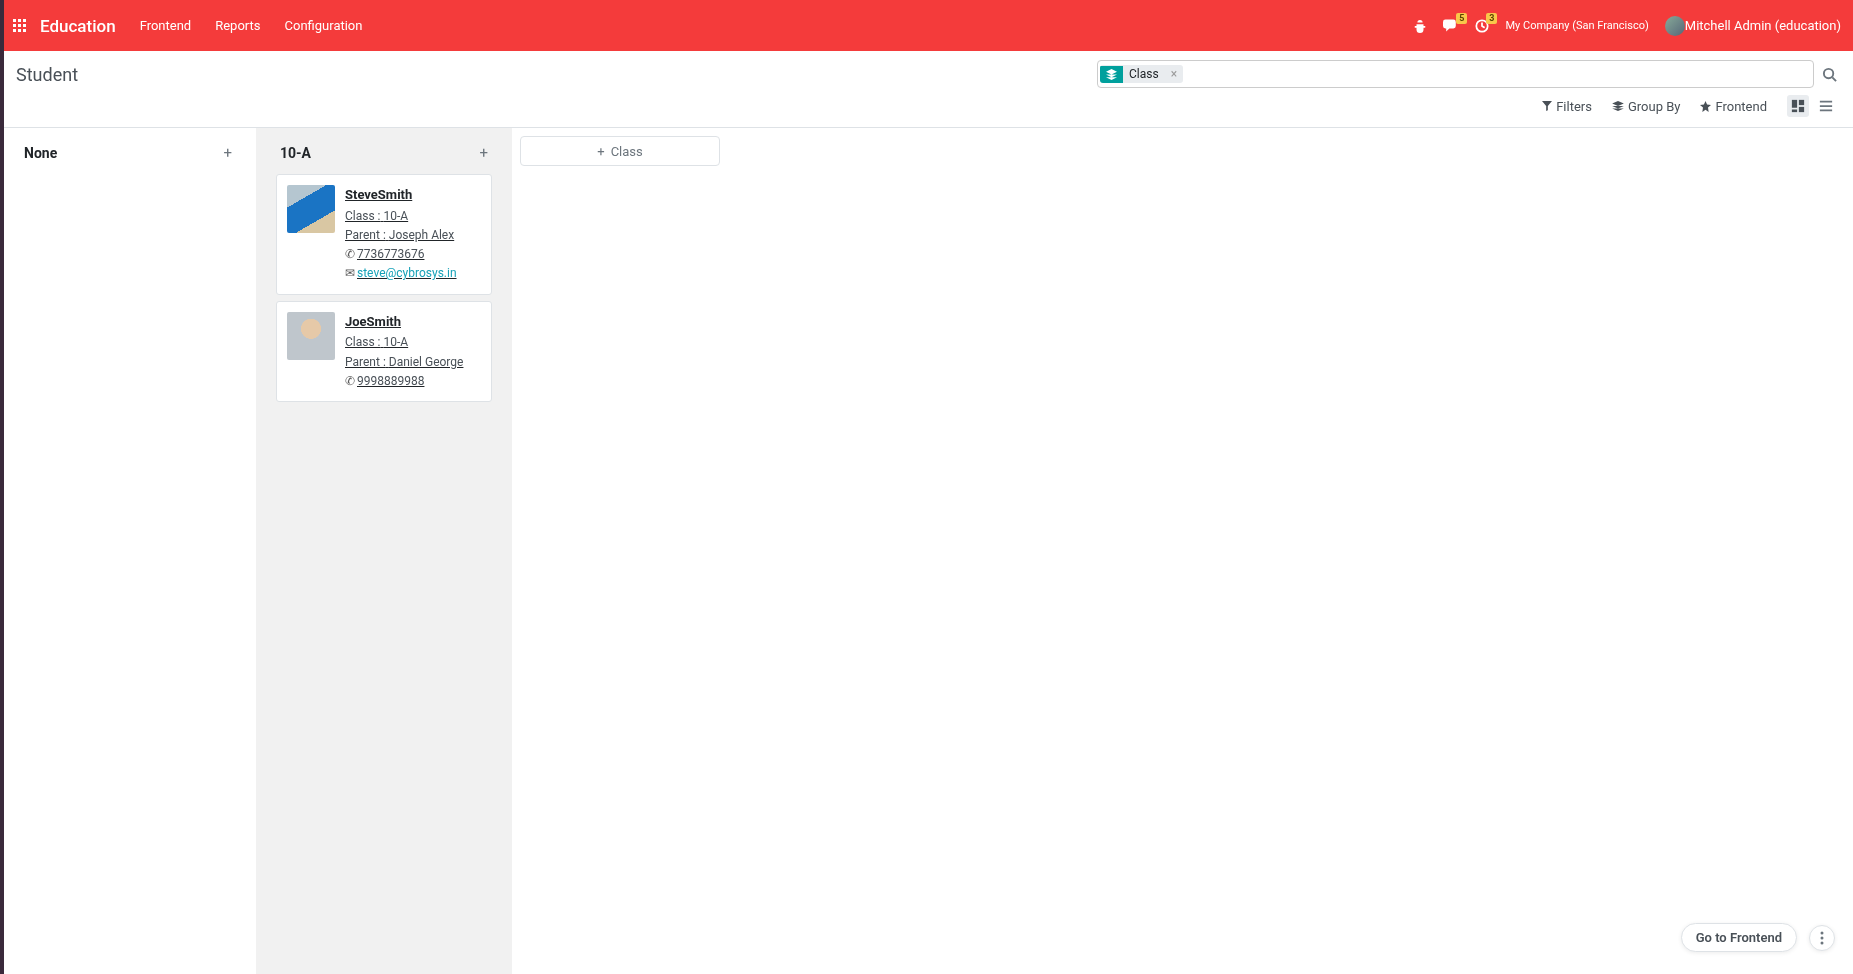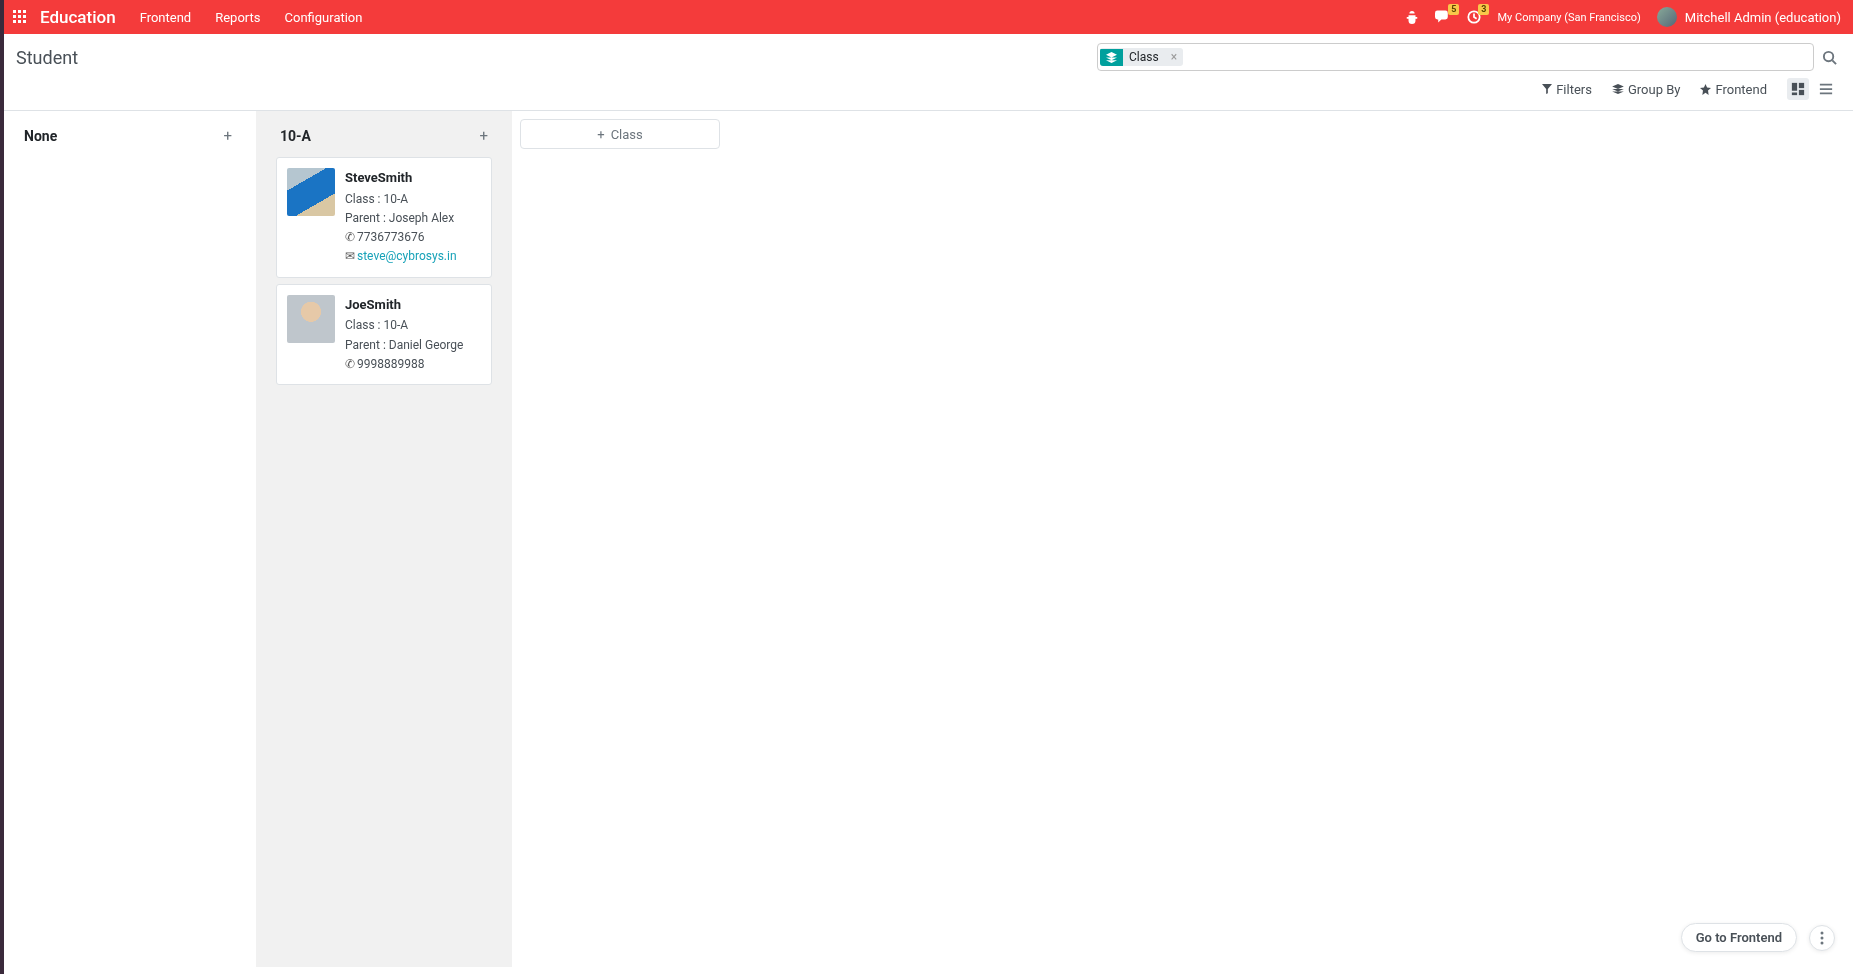--- a/index.html
+++ b/index.html
@@ -1,27 +1,27 @@
 <!DOCTYPE html>
 <html><head>
 <meta charset="utf-8">
 <style>
 * { box-sizing: border-box; margin: 0; padding: 0; }
 body { font-family: -apple-system, BlinkMacSystemFont, "Segoe UI", Roboto, Helvetica, Arial, sans-serif; font-size: 13px; color: #212529; background: #fff; }
-.navbar { background: #f43b3b; height: 34px; display: flex; align-items: center; padding: 0 12px; color: #fff; }
+.navbar { background: #f43b3b; height: 51px; display: flex; align-items: center; padding: 0 12px; color: #fff; }
 .navbar .apps-icon { width: 16px; height: 16px; margin-right: 12px; cursor: pointer; display: inline-flex; align-items: center; justify-content: center; }
 .navbar .brand { font-size: 17px; font-weight: 500; margin-right: 24px; cursor: pointer; }
 .navbar .menu { display: flex; gap: 24px; font-size: 13px; }
 .navbar .menu span { cursor: pointer; }
 .navbar .spacer { flex: 1; }
 .navbar .right { display: flex; align-items: center; gap: 16px; }
 .navbar .icon-btn { position: relative; cursor: pointer; display: inline-flex; align-items: center; }
 .navbar .badge { position: absolute; top: -6px; right: -8px; background: #f8c74a; color: #5a4500; font-size: 9px; font-weight: 700; border-radius: 2px; padding: 0 3px; line-height: 11px; }
 .navbar .company { font-size: 11px; cursor: pointer; }
-.navbar .user { display: flex; align-items: center; gap: 8px; cursor: pointer; font-size: 13px; }
+.navbar .user { display: flex; align-items: center; cursor: pointer; font-size: 13px; }
 .navbar .avatar-sm { width: 20px; height: 20px; border-radius: 50%; background: linear-gradient(135deg,#8a9,#567); display:inline-block; }
 
 .control-panel { display: flex; align-items: center; padding: 8px 16px 0 16px; min-height: 38px; }
 .control-panel .title { font-size: 18px; color: #495057; }
 .control-panel .search-wrap { margin-left: auto; display: flex; align-items: center; max-width: 740px; flex: 1; justify-content: flex-end; }
 .search-box { display: flex; align-items: center; border: 1px solid #ccc; border-radius: 4px; height: 28px; flex: 1; max-width: 740px; }
 .search-facet { display: flex; align-items: center; background: #e9ecef; border-radius: 3px; margin: 2px; overflow: hidden; font-size: 12px; }
 .search-facet .facet-icon { background: #00a09d; color: #fff; padding: 3px 6px; display: flex; align-items: center; }
 .search-facet .facet-label { padding: 2px 6px; }
 .search-facet .facet-remove { padding: 2px 6px; color: #999; cursor: pointer; }
@@ -42,21 +42,21 @@
 .kanban-col.bg { background: #f1f1f1; }
 .kanban-col-head { display: flex; align-items: center; padding: 8px 12px 12px 12px; font-weight: 700; font-size: 14px; color: #212529; }
 .kanban-col-head .plus { margin-left: auto; color: #6c757d; cursor: pointer; font-size: 15px; font-weight: 400; }
 .kanban-add-col { width: 210px; padding: 8px; }
 .add-col-btn { border: 1px solid #dee2e6; border-radius: 4px; height: 30px; width: 200px; display: flex; align-items: center; justify-content: center; gap: 6px; color: #6c757d; cursor: pointer; background: #fff; font-size: 13px; }
 
 .card { background: #fff; border: 1px solid #dee2e6; border-radius: 3px; margin: 0 8px 6px 8px; padding: 10px; display: flex; gap: 10px; cursor: pointer; }
 .card .thumb { width: 48px; height: 48px; background: #cfd8dc; border-radius: 2px; flex-shrink: 0; }
 .thumb.p1 { background: linear-gradient(150deg,#b5c6d0 30%,#1a74c4 30%,#1a74c4 70%,#d9c7a3 70%); }
 .thumb.p2 { background: radial-gradient(circle at 50% 35%, #e6c9a8 25%, #bfc6cc 26%); }
-.card .info { flex: 1; font-size: 12px; line-height: 1.6; }
+.card .info { flex: 1; font-size: 12px; line-height: 1.6; text-decoration: underline; }
 .card .name { font-weight: 700; font-size: 13px; color: #212529; margin-bottom: 1px; }
 .card .row { color: #495057; }
 .card .link { color: #17a2b8; }
 .card .ico { display: inline-block; width: 10px; margin-right: 2px; color: #595959; }
 
 .frontend-pill { position: fixed; right: 18px; bottom: 22px; display: flex; align-items: center; gap: 12px; }
 .frontend-pill .btn { background: #fff; border: 1px solid #dee2e6; border-radius: 18px; padding: 6px 14px; font-size: 13px; font-weight: 600; color: #495057; cursor: pointer; box-shadow: 0 1px 4px rgba(0,0,0,0.08); }
 .frontend-pill .dots { width: 26px; height: 26px; border-radius: 50%; border: 1px solid #dee2e6; background: #fff; display: flex; align-items: center; justify-content: center; cursor: pointer; color: #6c757d; box-shadow: 0 1px 4px rgba(0,0,0,0.08); }
 
 svg { display: block; }

